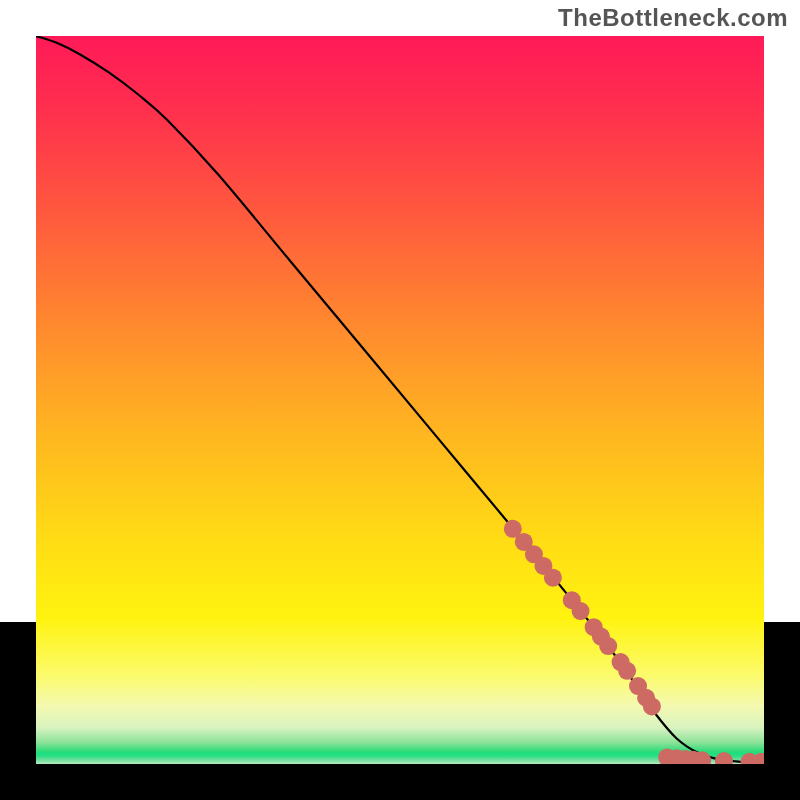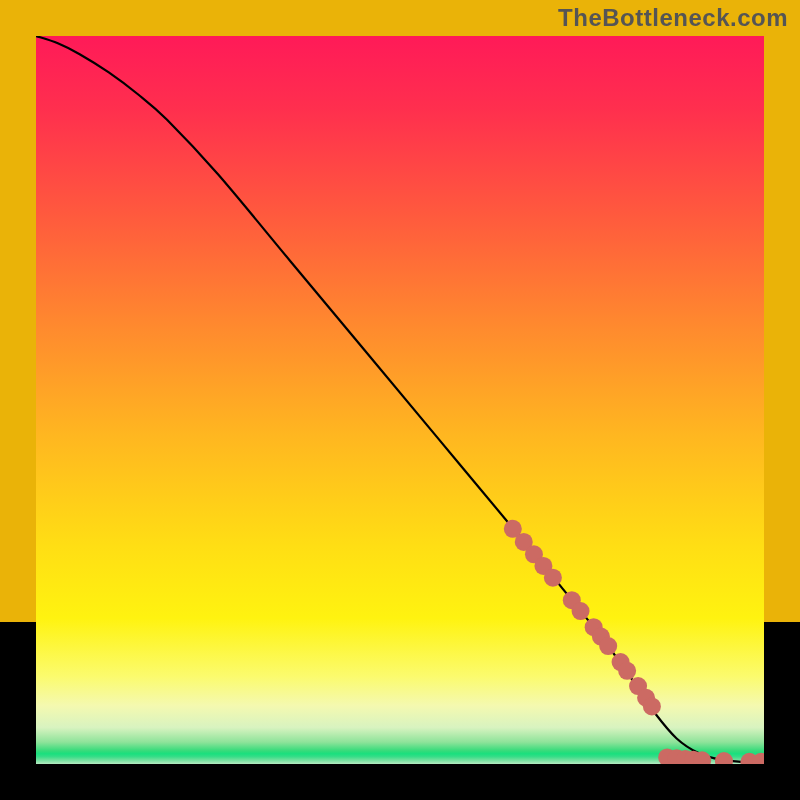--- a/index.html
+++ b/index.html
@@ -8,21 +8,21 @@
     width: 800px;
     height: 800px;
     overflow: hidden;
     background: #000;
     font-family: Arial, Helvetica, sans-serif;
   }
   .frame {
     position: relative;
     width: 800px;
     height: 622px;
-    background: #eab308;
+    background: #ffffff;
   }
   .attribution {
     position: absolute;
     top: 4px;
     right: 12px;
     color: #555;
     font-size: 24px;
     font-weight: 600;
     letter-spacing: 0.5px;
     user-select: none;

